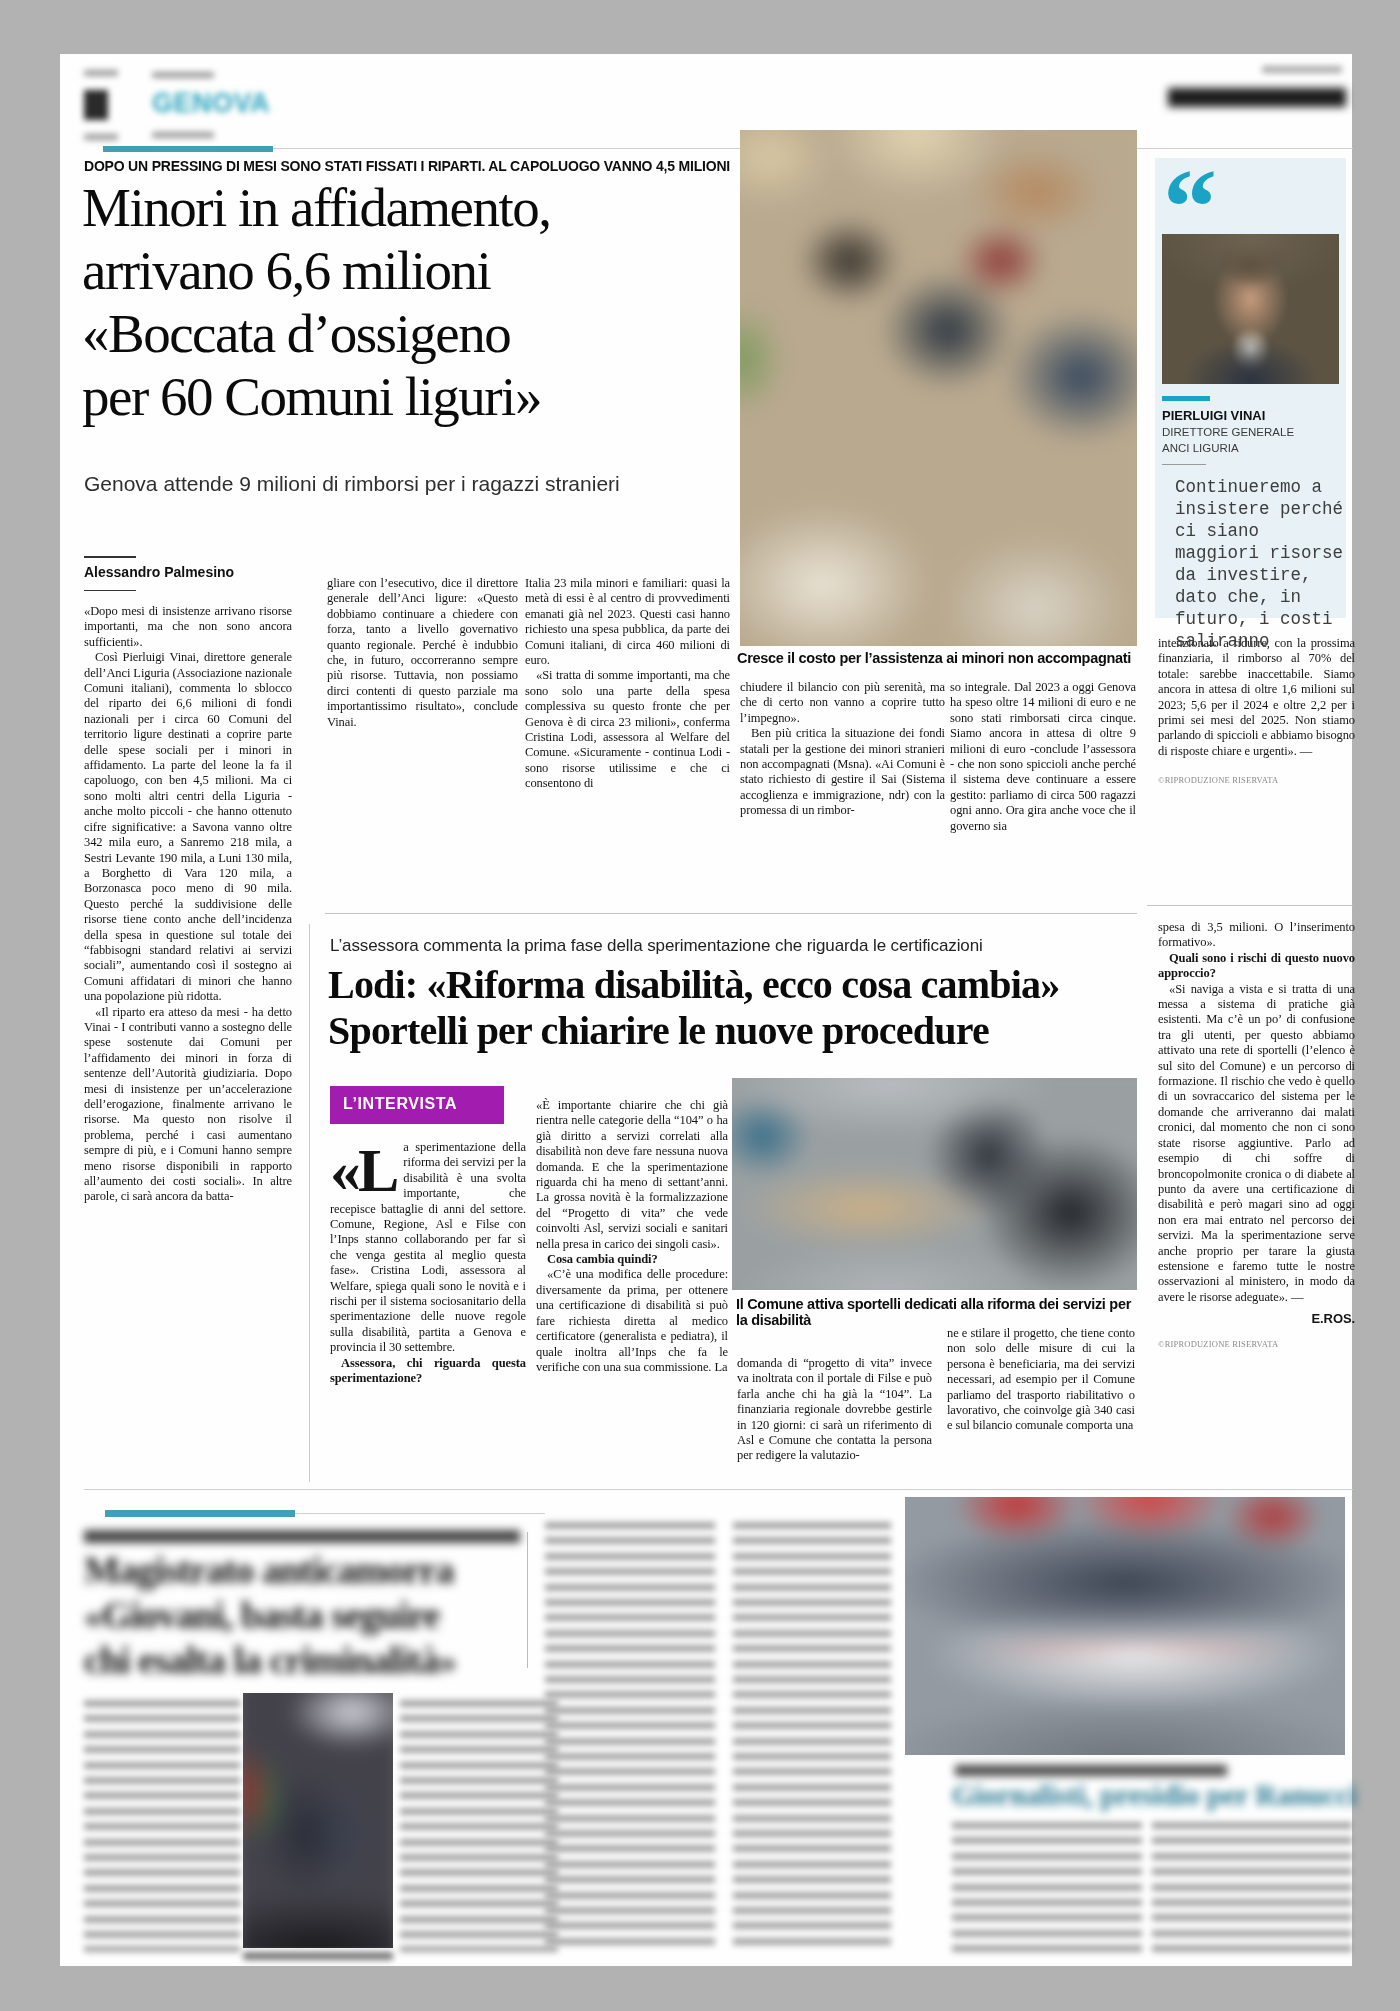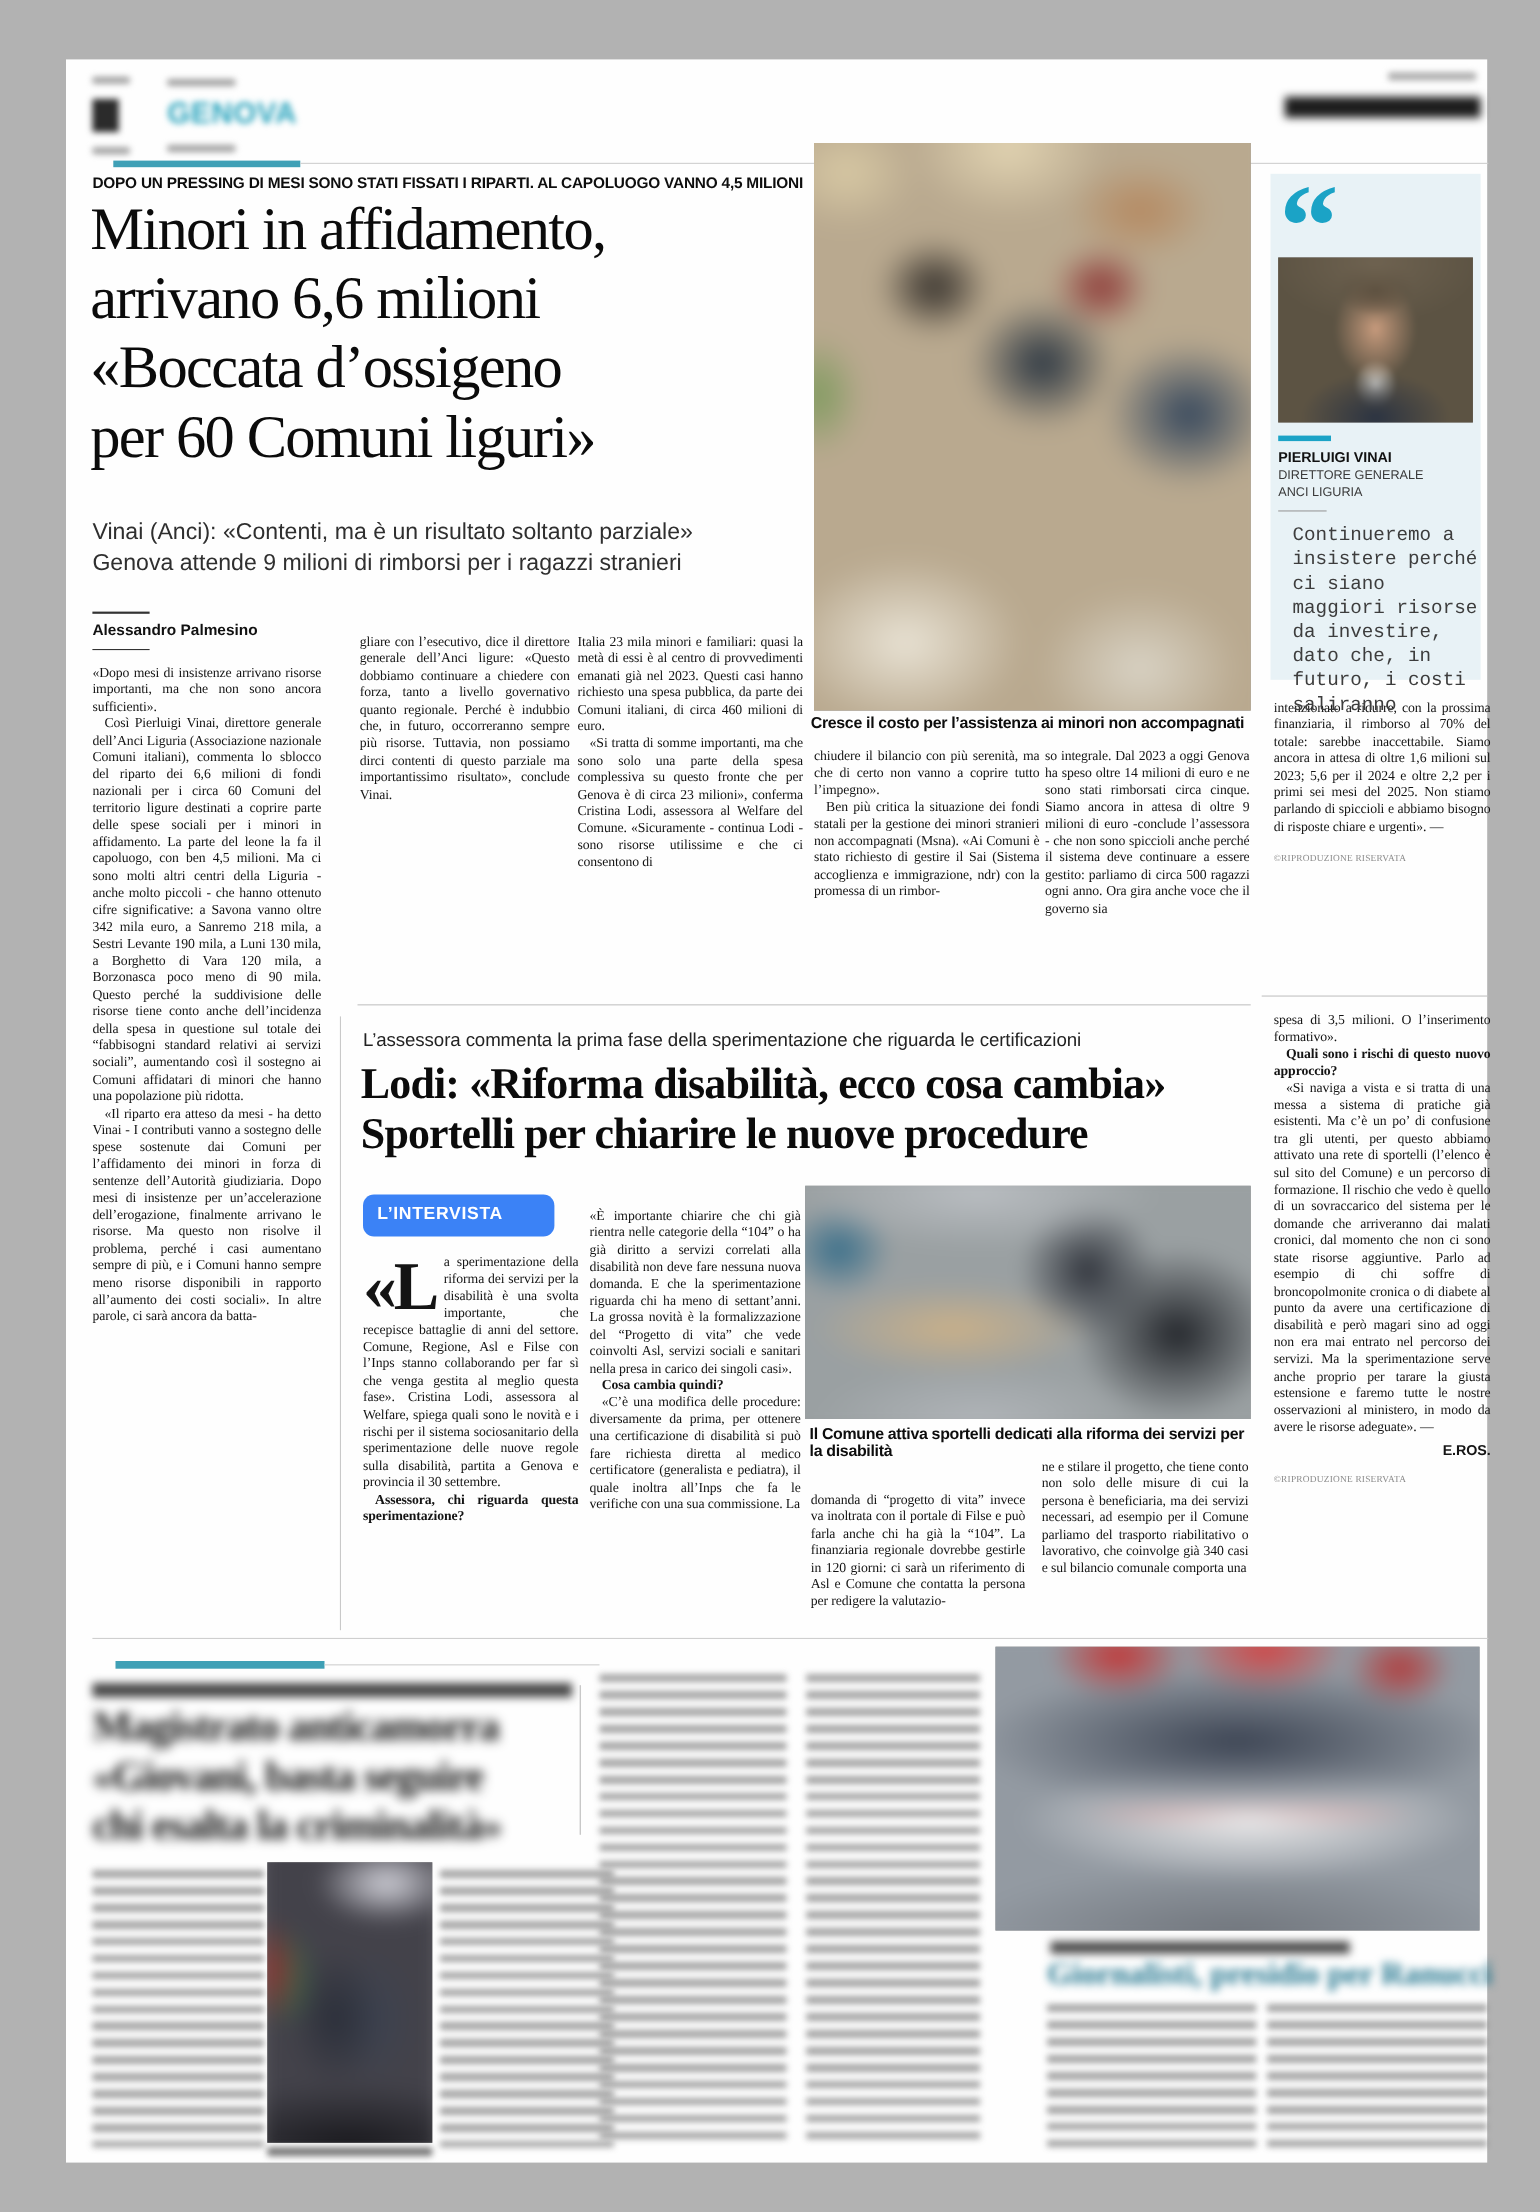--- a/index.html
+++ b/index.html
@@ -99,21 +99,21 @@
   
   .quote-panel { background:#e8f2f6; }
   .qmark { font-family:"Liberation Serif", serif; font-weight:bold; font-size:108px; line-height:70px; color:#1ba3c6; }
   .speaker-name { font-weight:bold; font-size:13px; color:#111; }
   .speaker-role { font-size:11.5px; color:#3a3a3a; }
   .pullquote { font-size:17.5px; line-height:22px; color:#3d3d3d; }
 
   
   .kicker2 { font-size:17px; color:#222; letter-spacing:-0.1px; white-space:nowrap; }
   .headline2 { font-family:"Liberation Serif", serif; font-weight:bold; font-size:40px; line-height:46px; letter-spacing:-0.8px; color:#0b0b0b; }
-  .label-box { background:#3b82f6; color:#fff; font-weight:bold; font-size:16px; letter-spacing:0.6px; padding:9px 0 0 13px;border-radius:10px; }
+  .label-box { background:#a21caf; color:#fff; font-weight:bold; font-size:16px; letter-spacing:0.6px; padding:9px 0 0 13px; }
   .dropcap { float:left; font-family:"Liberation Serif", serif; font-weight:bold; font-size:62px; line-height:52px; letter-spacing:-3px; margin:4px 7px 0 0; }
 
   
   .btxt { filter:blur(3px); opacity:0.8;
     background:repeating-linear-gradient(180deg,#8d8d8d 0 7px, transparent 7px 15.4px); }
   .bkicker { background:#4a4a4a; filter:blur(4px); height:13px; }
   .bheadline { font-family:"Liberation Serif", serif; font-weight:bold; font-size:38px; line-height:45px; letter-spacing:-1px; color:#141414; filter:blur(5px); }
   .bheadline-r { font-family:"Liberation Serif", serif; font-weight:bold; font-size:29px; color:#23768f; filter:blur(4px); white-space:nowrap; }
 </style>
 </head>
@@ -136,21 +136,20 @@
 <div class="abs kicker1" style="left:84px; top:158px;">DOPO UN PRESSING DI MESI SONO STATI FISSATI I RIPARTI. AL CAPOLUOGO VANNO 4,5 MILIONI</div>
 
 <div class="abs headline1" style="left:82px; top:176px; width:640px;">
   <div>Minori in affidamento,</div>
   <div>arrivano 6,6 milioni</div>
   <div>«Boccata d’ossigeno</div>
   <div>per 60 Comuni liguri»</div>
 </div>
 
 <div class="abs subtitle" style="left:84px; top:470px; width:660px;">
-  <div>Vinai (Anci): «Contenti, ma è un risultato soltanto parziale»</div>
   <div>Genova attende 9 milioni di rimborsi per i ragazzi stranieri</div>
 </div>
 
 <div class="abs rule-dark" style="left:84px; top:556px; width:52px; height:2px;"></div>
 <div class="abs byline" style="left:84px; top:564px;">Alessandro Palmesino</div>
 <div class="abs rule-dark" style="left:84px; top:590px; width:52px; height:1px;"></div>
 
 <div class="abs photoframe" style="left:740px; top:130px; width:397px; height:516px;">
   <div class="ph ph1"></div>
 </div>

